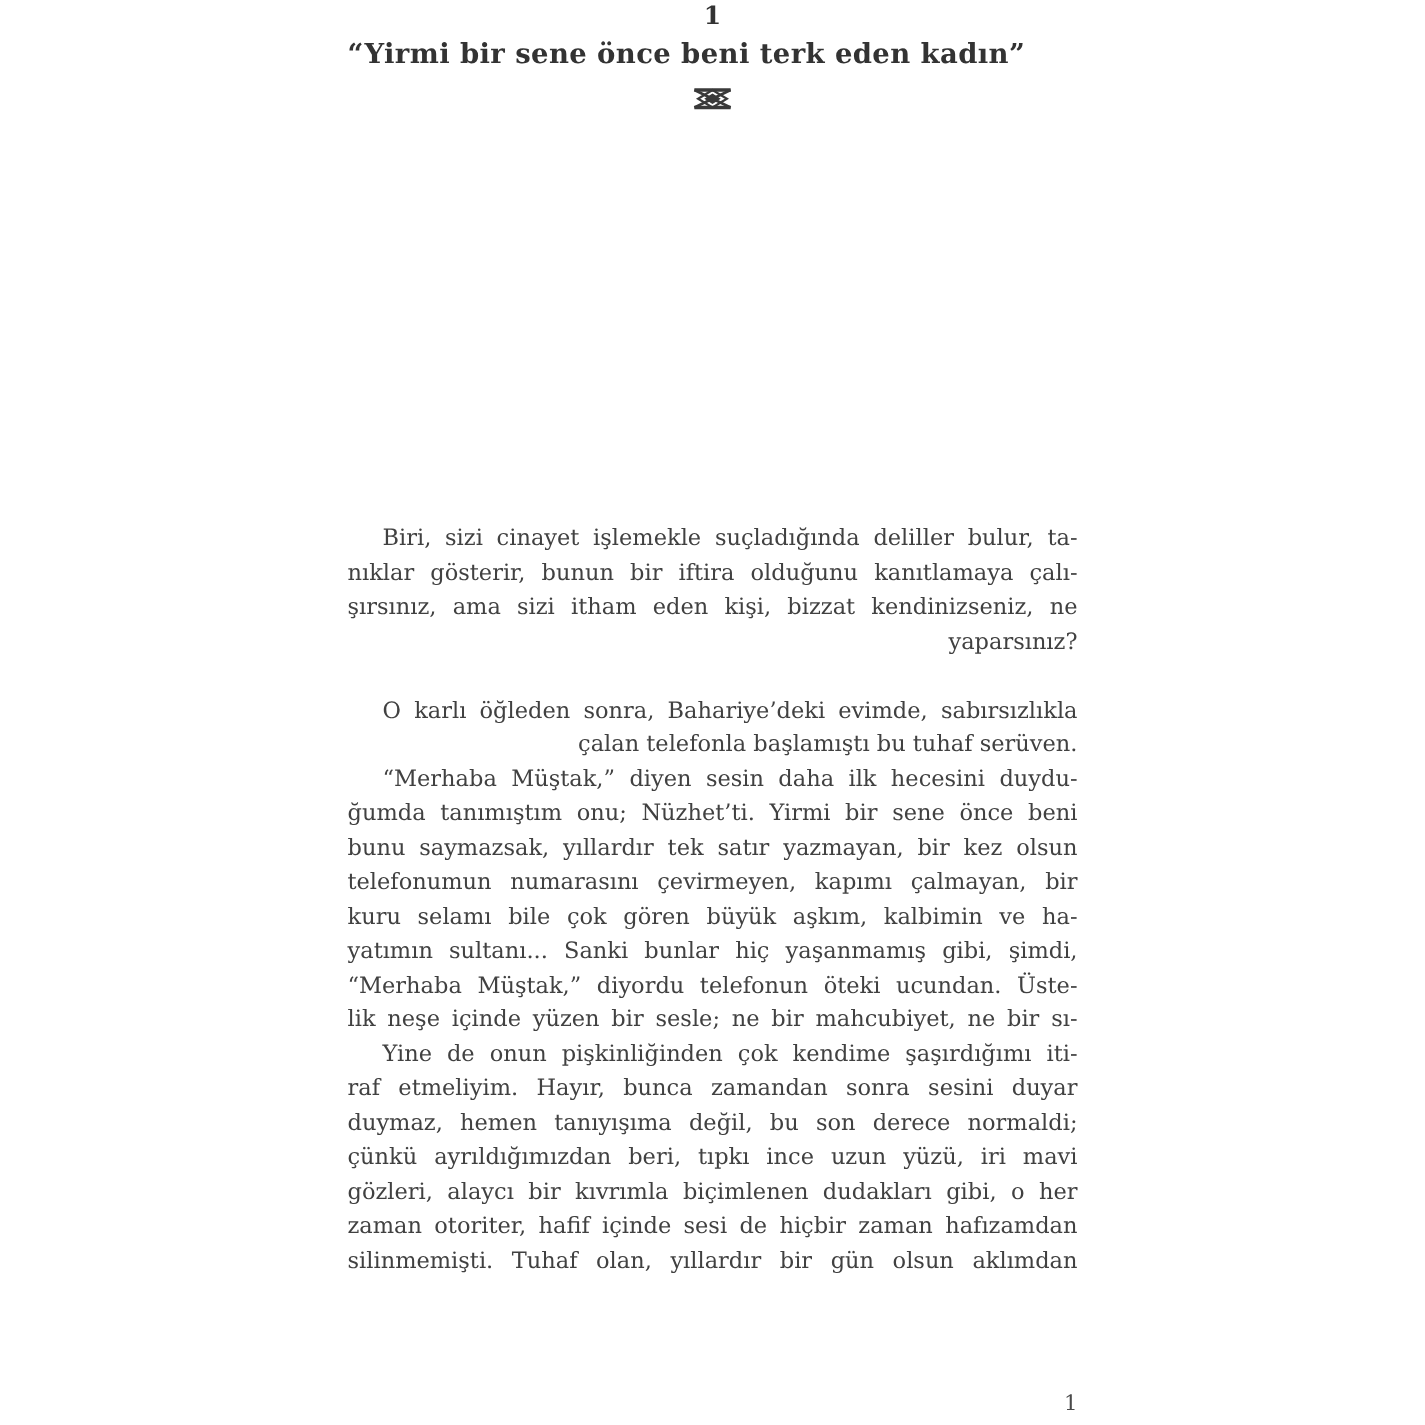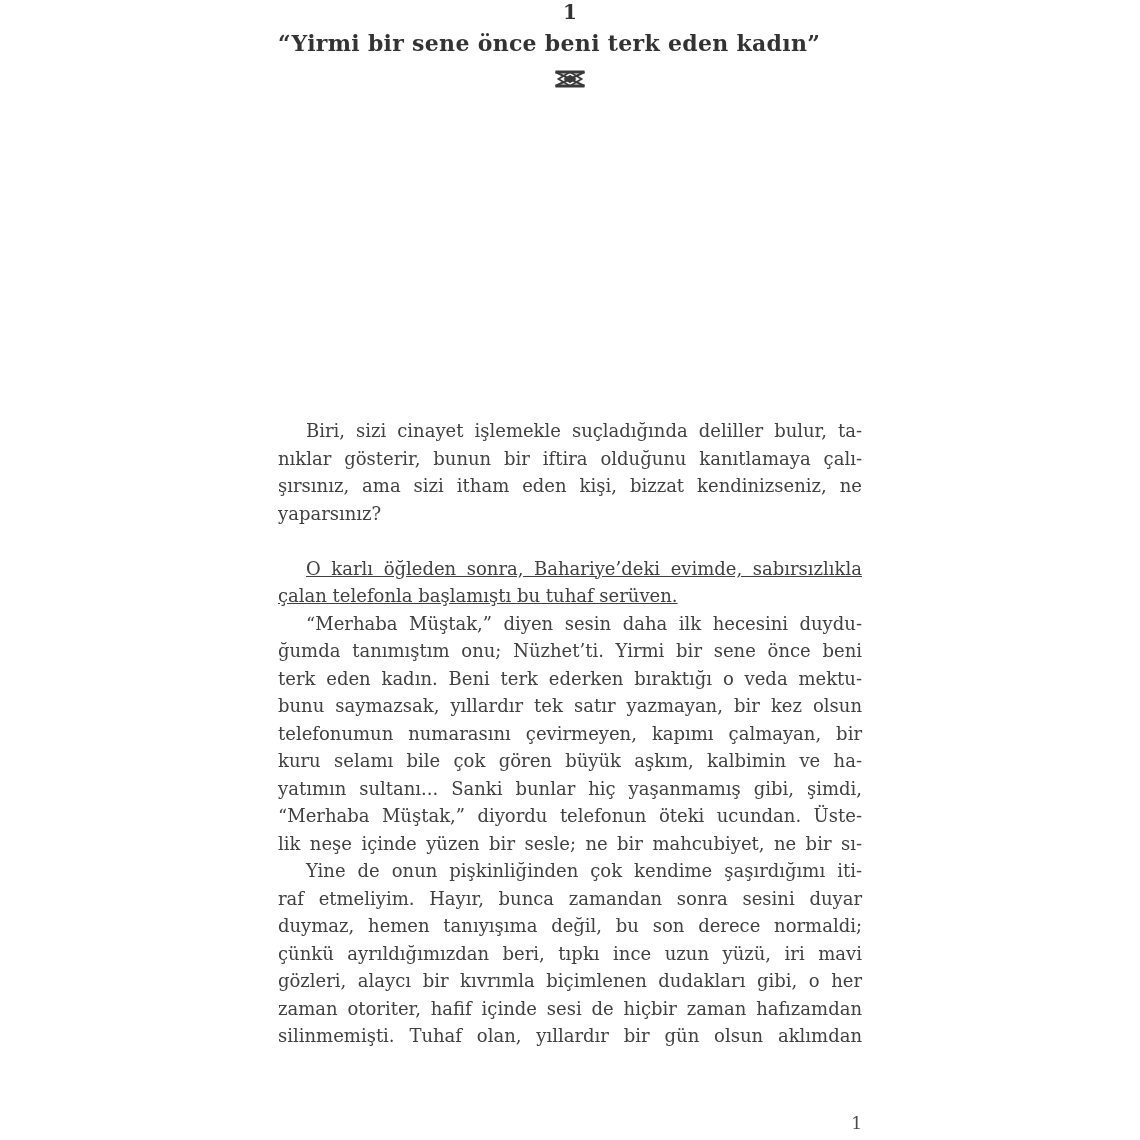--- a/index.html
+++ b/index.html
@@ -41,27 +41,27 @@
     height: 20px;
     line-height: 0;
   }
   .ornament-row svg { display: inline-block; }
   .body-text {
     margin-top: 328px;
     font-size: 18px;
     line-height: 27.5px;
   }
   .paragraph { margin: 0; }
-  .paragraph.gap-before { margin-top: 27.5px; text-decoration: underline; }
+  .paragraph.gap-before { margin-top: 27.5px; }
   .line {
     text-align: justify;
     text-align-last: justify;
   }
   .line.last {
-    text-align: left;
+    text-align: right;
     text-align-last: auto;
   }
   .line.indent { text-indent: 28px; }
   .page-number {
     position: absolute;
     top: 1112px;
     left: 278px;
     width: 584px;
     text-align: right;
     font-size: 17px;
@@ -101,21 +101,20 @@
     </div>
 
     <div class="paragraph gap-before">
       <div class="line indent">O karlı öğleden sonra, Bahariye’deki evimde, sabırsızlıkla</div>
       <div class="line last">çalan telefonla başlamıştı bu tuhaf serüven.</div>
     </div>
 
     <div class="paragraph">
       <div class="line indent">“Merhaba Müştak,” diyen sesin daha ilk hecesini duydu-</div>
       <div class="line">ğumda tanımıştım onu; Nüzhet’ti. Yirmi bir sene önce beni</div>
-      <div class="line">terk eden kadın. Beni terk ederken bıraktığı o veda mektu-</div>
       <div class="line">bunu saymazsak, yıllardır tek satır yazmayan, bir kez olsun</div>
       <div class="line">telefonumun numarasını çevirmeyen, kapımı çalmayan, bir</div>
       <div class="line">kuru selamı bile çok gören büyük aşkım, kalbimin ve ha-</div>
       <div class="line">yatımın sultanı... Sanki bunlar hiç yaşanmamış gibi, şimdi,</div>
       <div class="line">“Merhaba Müştak,” diyordu telefonun öteki ucundan. Üste-</div>
       <div class="line">lik neşe içinde yüzen bir sesle; ne bir mahcubiyet, ne bir sı-</div>
     </div>
 
     <div class="paragraph">
       <div class="line indent">Yine de onun pişkinliğinden çok kendime şaşırdığımı iti-</div>

